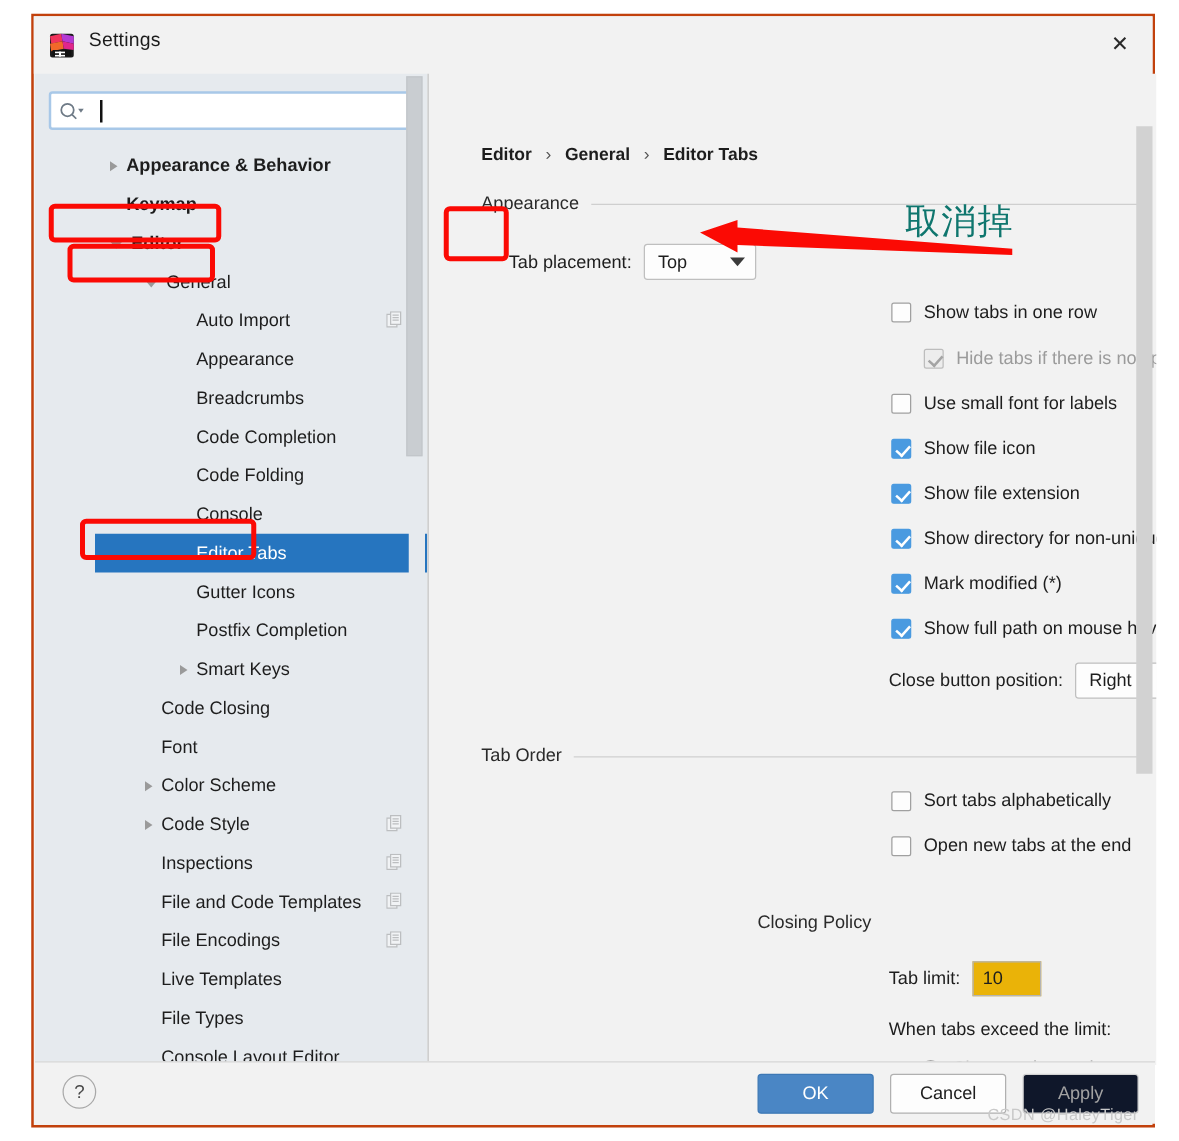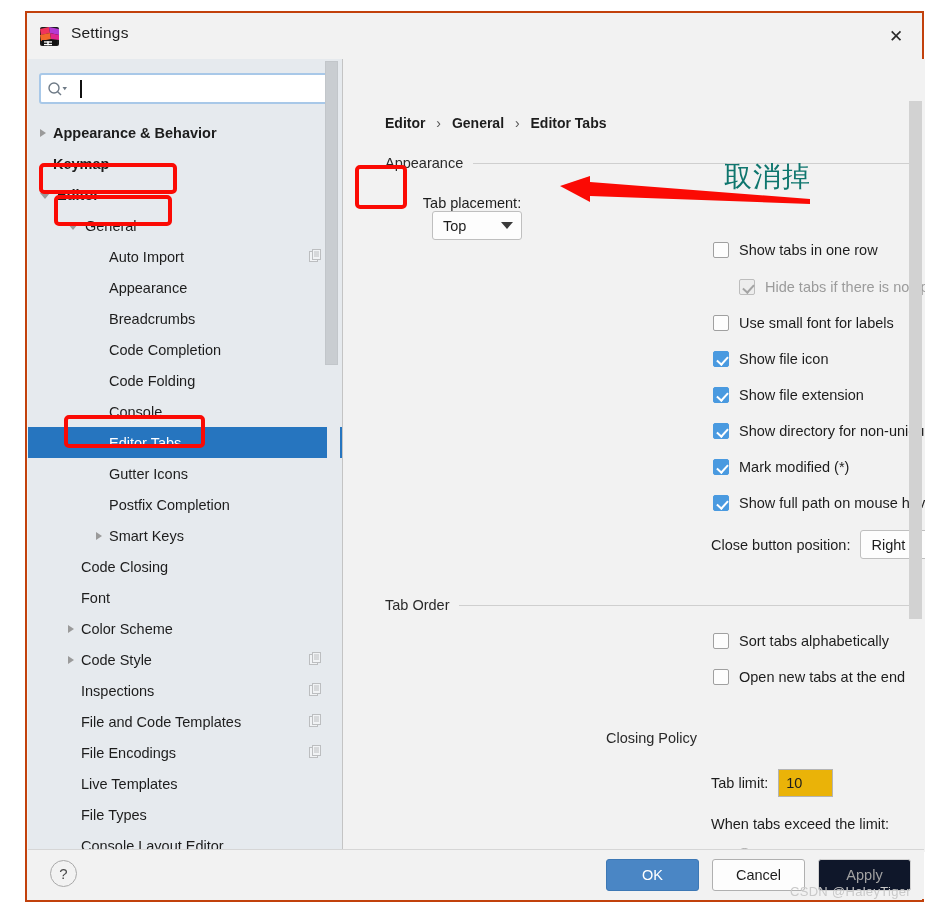--- a/index.html
+++ b/index.html
@@ -79,20 +79,21 @@
   }
   #caret {
     position: absolute; left: 39px; top: 5px;
     width: 1.5px; height: 18px; background: #111;
   }
 
   #tree {
     position: absolute; left: 0; top: 58px;
     width: 314px; height: 735px;
     overflow: hidden;
+    padding-left: 48px;
   }
   .tree-row {
     position: relative;
     height: 31px;
     display: flex; align-items: center;
     font-size: 14.5px; color: #1d1d1d;
     white-space: nowrap;
     cursor: default;
   }
   .tree-row.selected { background: #2675bf; color: #ffffff; }
@@ -494,21 +495,21 @@
         <span>General</span>
         <span class="sep">›</span>
         <span>Editor Tabs</span>
       </div>
 
       <div class="group-head" style="left:42px; top:96px;">
         <span>Appearance</span>
         <span class="line"></span>
       </div>
 
-      <div class="row" style="left:79px; top:136px;flex-direction:column;">
+      <div class="row" style="left:64px; top:136px;">
         <span>Tab placement:</span>
         <span class="combo" style="margin-left:10px; width:90px;">
           <span class="cv">Top</span>
           <span class="cdn"></span>
         </span>
       </div>
 
       <div class="row" style="left:370px; top:183px;">
         <span class="cb"></span>
         <span>Show tabs in one row</span>

